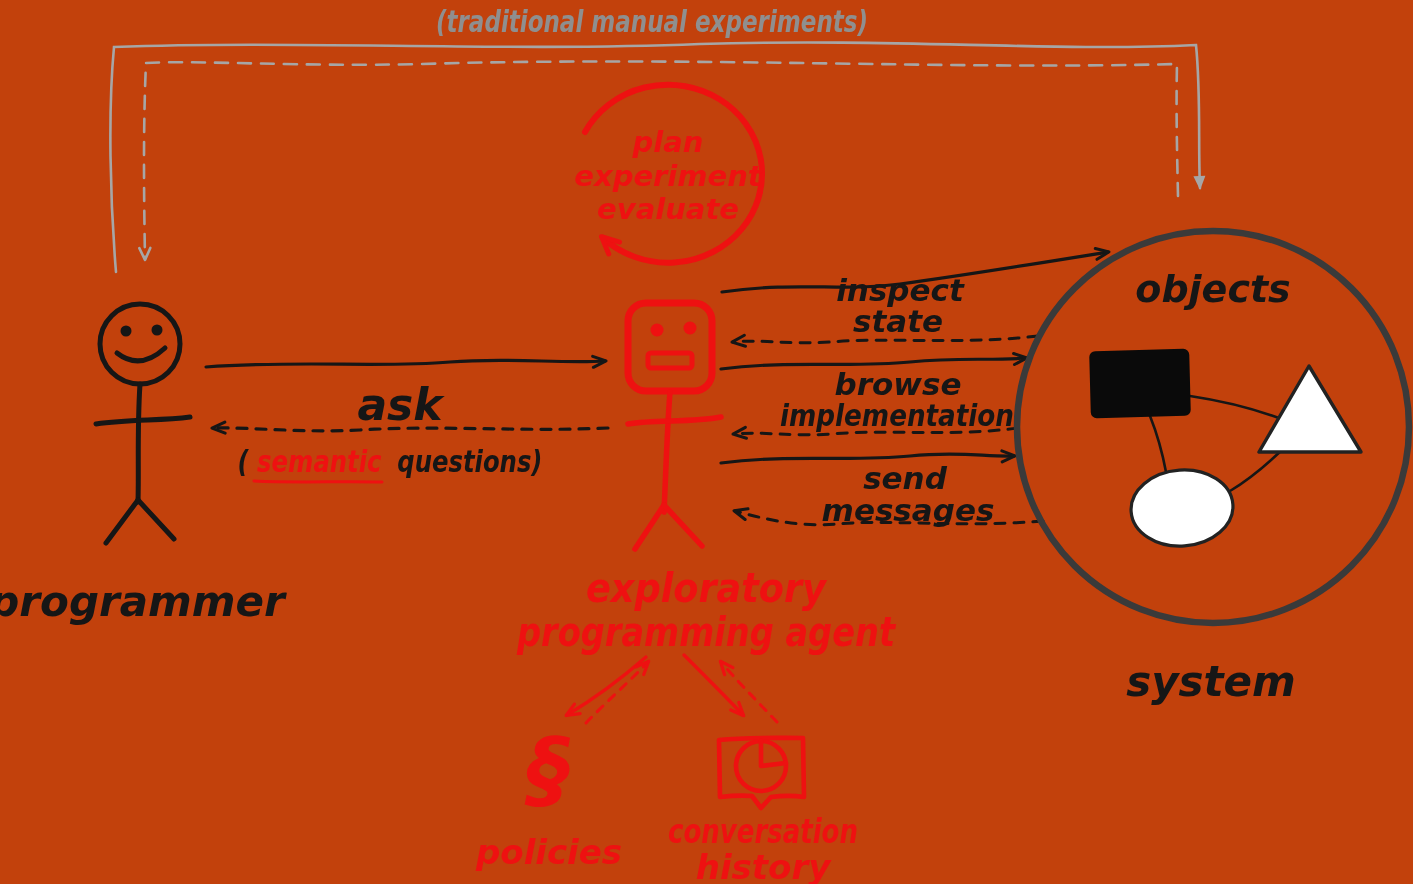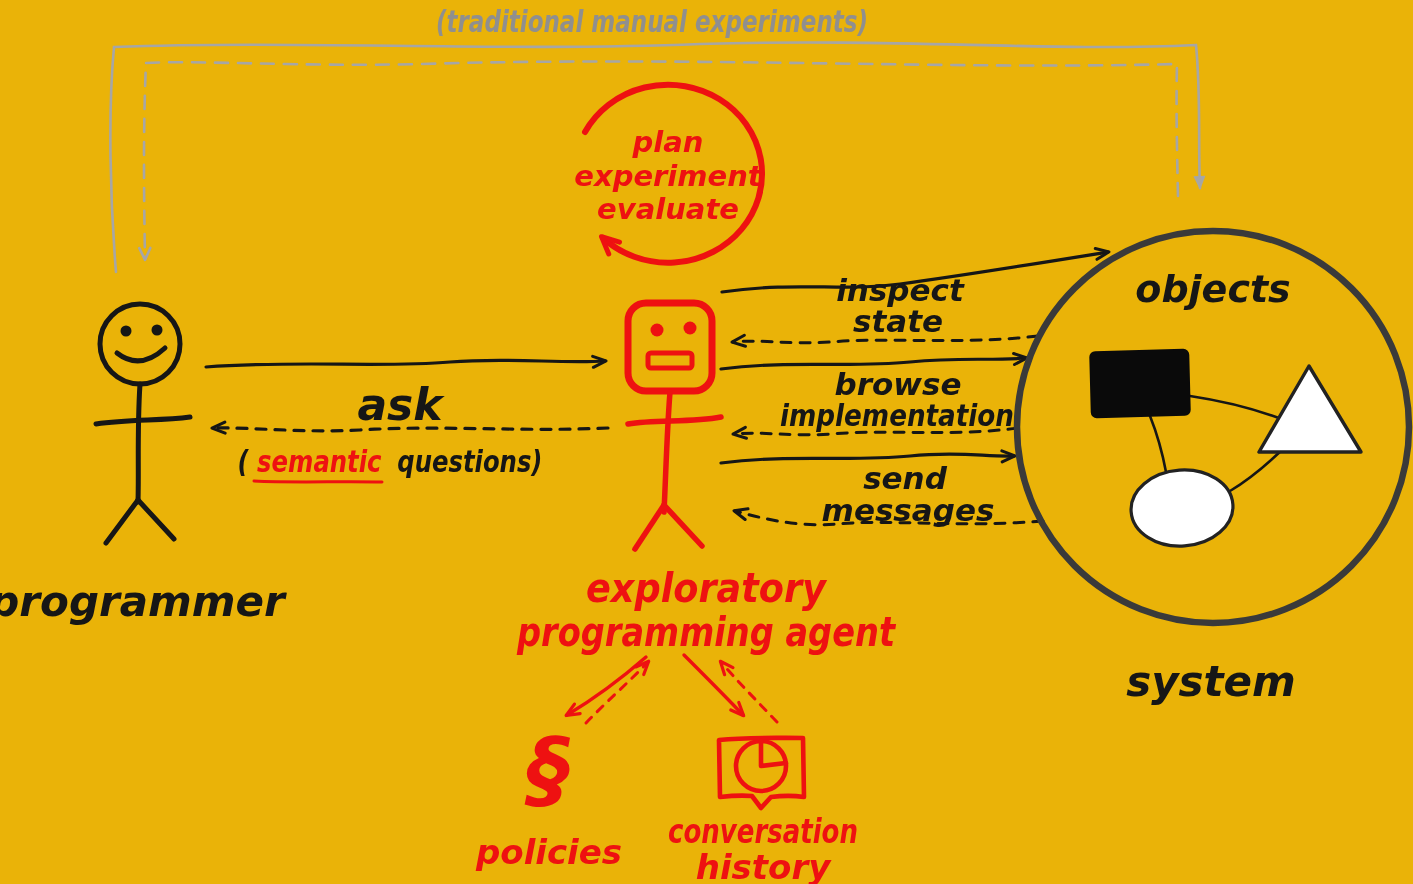--- a/index.html
+++ b/index.html
@@ -1,16 +1,16 @@
 <!DOCTYPE html>
 <html><head>
 <meta charset="utf-8">
 <style>
   html, body { margin: 0; padding: 0; background: #ffffff; }
-  .stage { width: 1413px; height: 884px; position: relative; background: #eab308; overflow: hidden; }
+  .stage { width: 1413px; height: 884px; position: relative; background: #c2410c; overflow: hidden; }
   svg { display: block; }
   .hand {
     font-family: "DejaVu Sans", sans-serif;
     font-weight: bold;
     font-style: italic;
   }
   .no-select { user-select: none; }
 </style>
 </head>
 <body>

